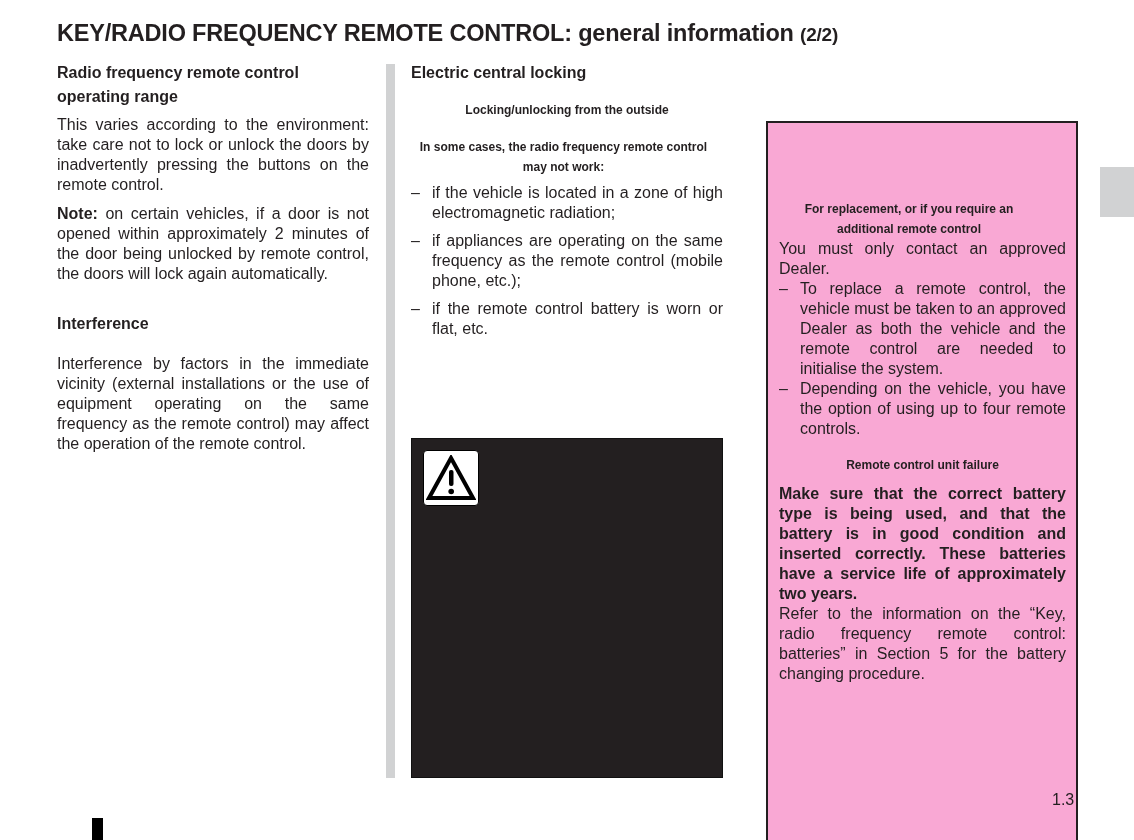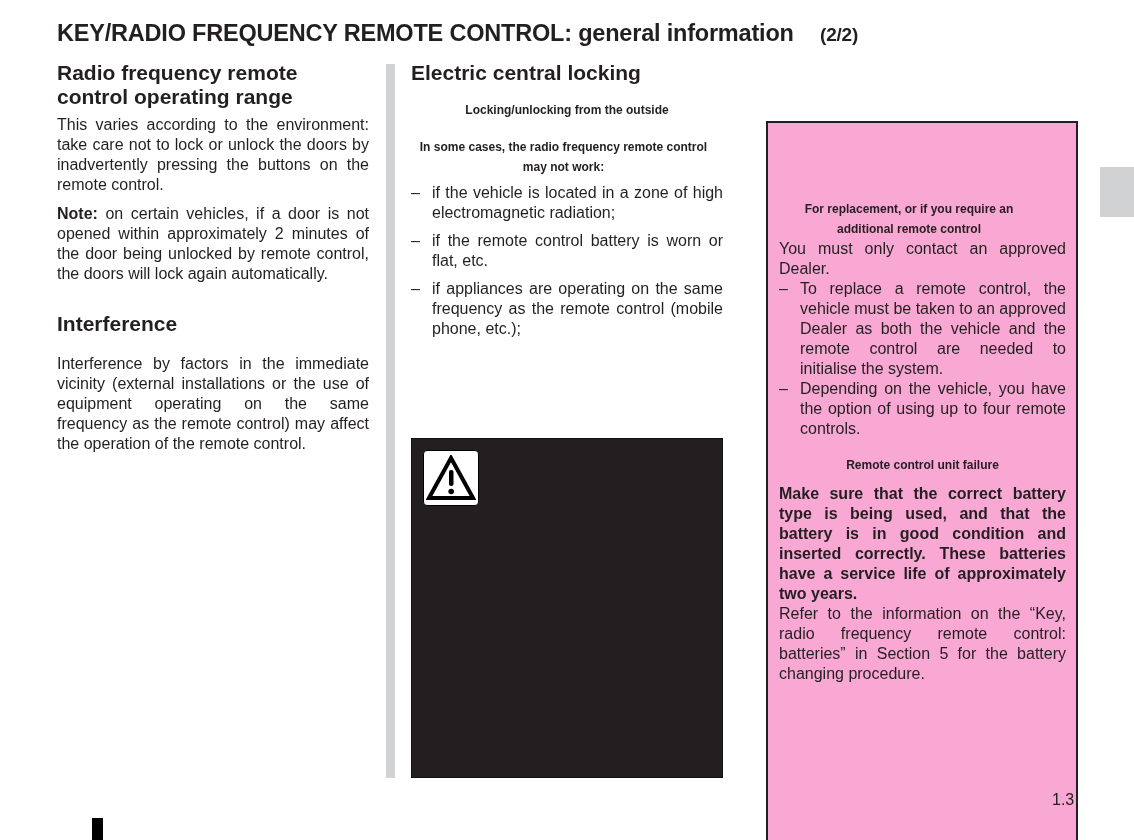--- a/index.html
+++ b/index.html
@@ -1,21 +1,21 @@
 <!DOCTYPE html>
 <html><head>
 <meta charset="utf-8">
 <style>
   * { margin:0; padding:0; box-sizing:border-box; }
   html, body { width:1134px; height:840px; background:#ffffff; overflow:hidden; }
   body { position:relative; font-family:"Liberation Sans", sans-serif; color:#231f20; }
   .page-title { position:absolute; left:57px; top:20px; font-size:23.5px; font-weight:bold; letter-spacing:-0.2px; white-space:nowrap; }
-  .page-title .sub { font-size:19px;margin-left:20px; }
+  .page-title .sub { font-size:19px; }
   .col { position:absolute; }
-  .h2 { font-size:21px; font-weight:bold; line-height:24px; }
+  .h2 { font-size:16px; font-weight:bold; line-height:24px; }
   .h3 { font-size:12px; font-weight:bold; line-height:20px;text-align:center; }
   .p { font-size:16px; line-height:20px; text-align:justify; }
   .p b { font-weight:bold; }
   ul.dash { list-style:none; }
   ul.dash li { position:relative; padding-left:21px; font-size:16px; line-height:20px; text-align:justify; }
   ul.dash li::before { content:"–"; position:absolute; left:0; top:0; }
   .gray-bar { position:absolute; left:386px; top:64px; width:9px; height:714px; background:#d1d2d3; }
   .warn-box { position:absolute; left:411px; top:438px; width:312px; height:340px; background:#231f20; border:1px solid #111; }
   .warn-icon { position:absolute; left:11px; top:11px; width:56px; height:56px; background:#fff; border-radius:4px; border:1px solid #000; display:flex; align-items:center; justify-content:center; }
   .info-box { position:absolute; left:766px; top:121px; width:312px; height:840px; border:2px solid #231f20; background:#f9a8d4; }
@@ -42,22 +42,22 @@
 </div>
 
 <div class="gray-bar"></div>
 
 <div class="col" style="left:411px; top:61px; width:312px;">
   <div class="h2">Electric central locking</div>
   <div class="h3" style="margin-top:15px;">Locking/unlocking from the outside</div>
   <div class="h3" style="margin-top:17px; width:305px;">In some cases, the radio frequency remote control may not work:</div>
   <ul class="dash" style="margin-top:6px;">
     <li>if the vehicle is located in a zone of high electromagnetic radiation;</li>
+    <li style="margin-top:8px;">if appliances are operating on the same frequency as the remote control (mobile phone, etc.);</li>
     <li style="margin-top:8px;">if the remote control battery is worn or flat, etc.</li>
-    <li style="margin-top:8px;">if appliances are operating on the same frequency as the remote control (mobile phone, etc.);</li>
   </ul>
 </div>
 
 <div class="warn-box">
   <div class="warn-icon">
     <svg width="50" height="46" viewBox="0 0 50 46">
       <path d="M25 3 L47 43 L3 43 Z" fill="none" stroke="#000" stroke-width="4" stroke-linejoin="miter"></path>
       <rect x="23" y="15" width="4.5" height="16" rx="2" fill="#000"></rect>
       <circle cx="25.2" cy="36.5" r="2.8" fill="#000"></circle>
     </svg>

